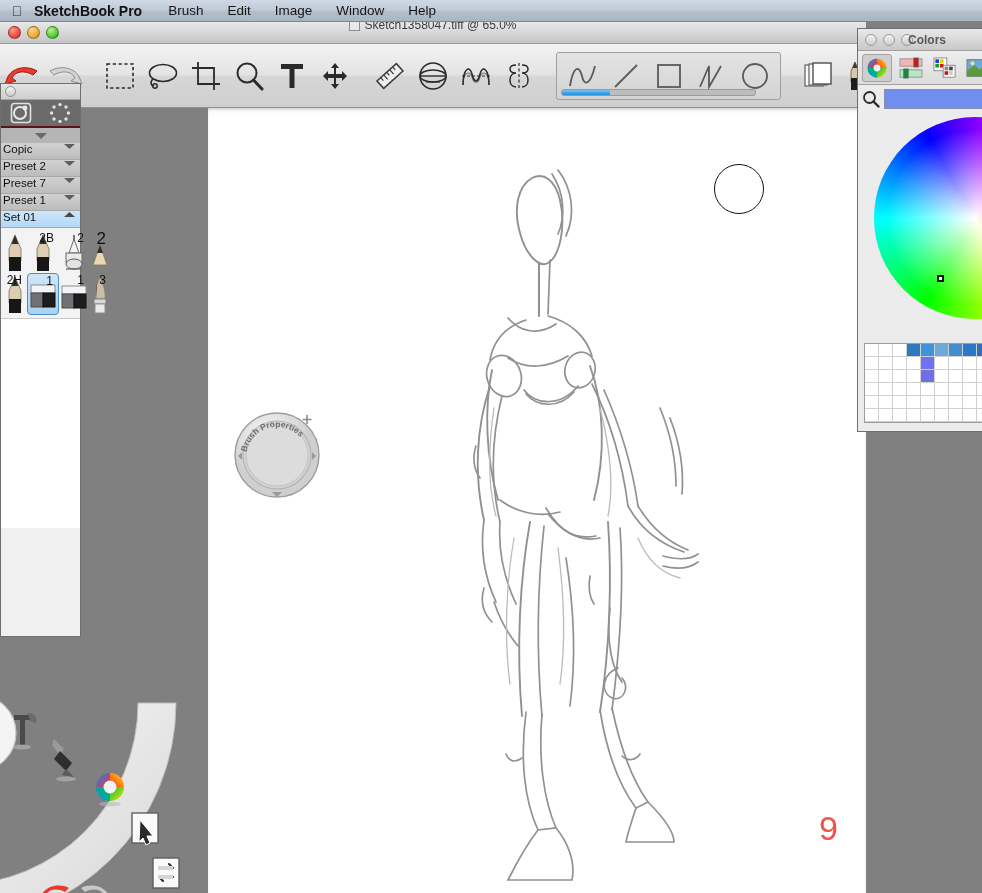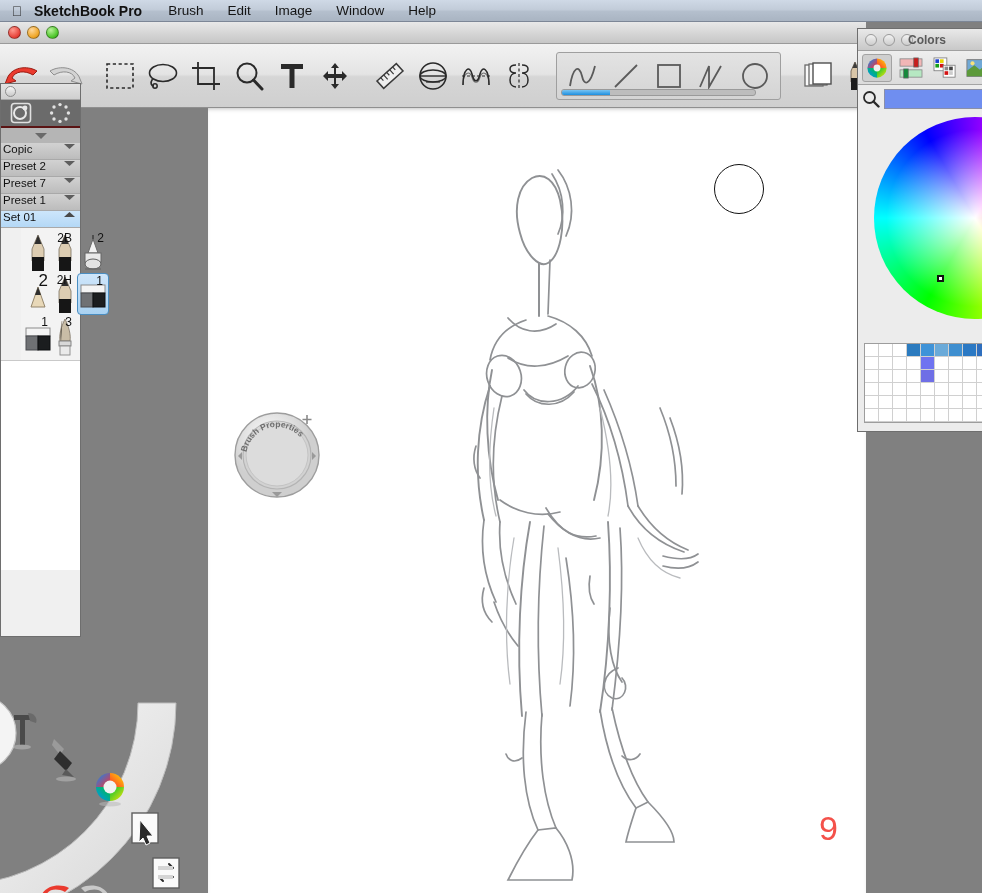--- a/index.html
+++ b/index.html
@@ -113,22 +113,22 @@
     border-bottom:2px solid #5a1414;}
   #bp-chev{ height:15px; background:#b5b5b5; display:flex; align-items:center; justify-content:center;}
   .bp-row{
     height:17px; display:flex; justify-content:space-between;
     padding:0 4px 0 2px; border-bottom:1px solid #a9a9a9;
     background:linear-gradient(to bottom,#d2d2d2,#bcbcbc); color:#111; font-size:11.5px;
   }
   .bp-row.sel{ background:linear-gradient(to bottom,#cde6fb,#b4d8f6); }
   .chev{ font-size:8px; color:#555; }
   #bp-grid{
-    display:grid; grid-template-columns:1fr 1fr 1fr; gap:0;
-    padding:3px 2px; background:#f3f3f3;margin-left:20px;
+    display:grid; grid-template-columns:1fr 1fr 1fr 1fr; gap:0;
+    padding:3px 2px; background:#f3f3f3;
   }
   .bcell{
     height:42px; position:relative; display:flex; align-items:flex-end; justify-content:center;
     border-radius:4px;
   }
   .bcell.sel{ background:linear-gradient(to bottom,#cfe6fa,#a9d2f2); border:1px solid #4a8ec2;}
   .bnum{ position:absolute; top:0px; right:5px; font-size:12px; color:#111; }
   .bnum.big{ font-size:17px; top:-2px;}
   #bp-empty{ background:#fff; height:210px; border-top:1px solid #c9c9c9;}
 
@@ -193,20 +193,23 @@
 
 <div id="desktop"></div>
 
 <div id="docwin">
 
   <div id="doctitlebar">
     <div class="trafficwrap">
       <div class="tl r"></div>
       <div class="tl y"></div>
       <div class="tl g"></div>
+    </div>
+    <div id="doctitletext">
+      <span class="docico"></span><span>Sketch1358047.tiff @ 65.0%</span>
     </div>
   </div>
 
   <div id="toolbar">
 
     <div class="tgroup">
       <div class="tbtn">
         <svg width="38" height="26" viewBox="0 0 38 26">
           <path d="M4 16 C8 4,24 2,34 8 L30 12 C22 7,12 8,9 15 L13 18 L2 21 Z" fill="#ea3a2e" stroke="#9a1b12" stroke-width="1" stroke-linejoin="round"></path>
         </svg>

